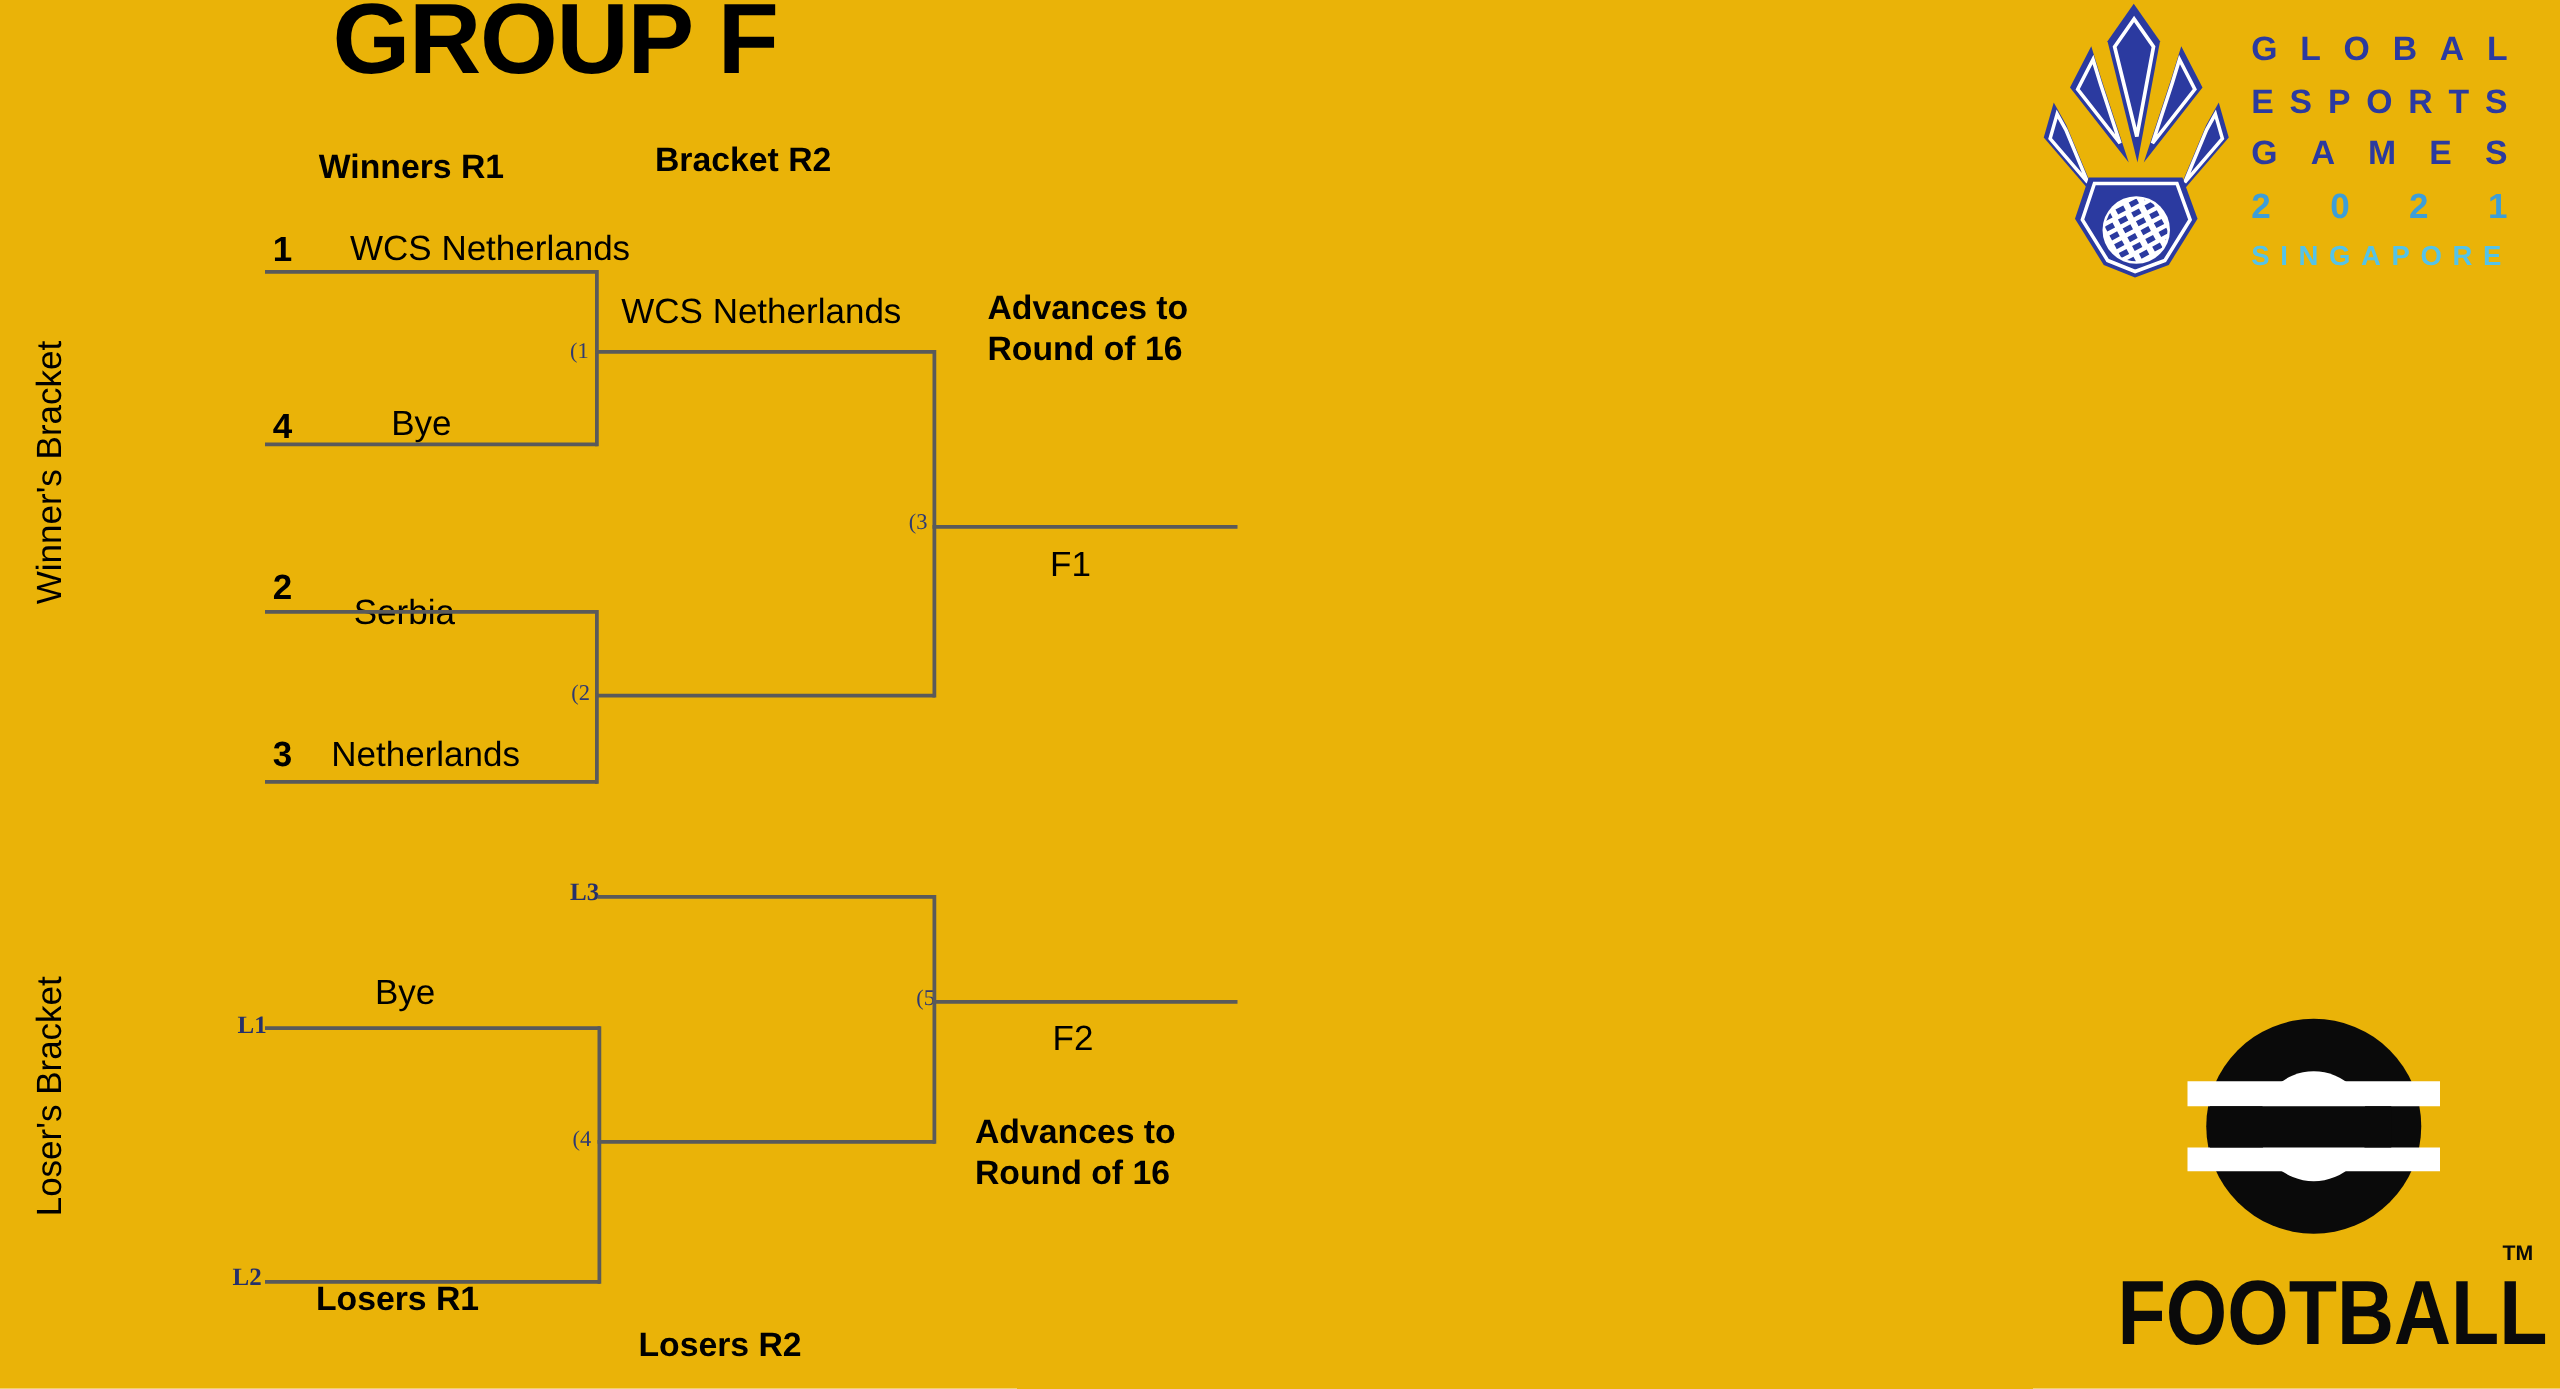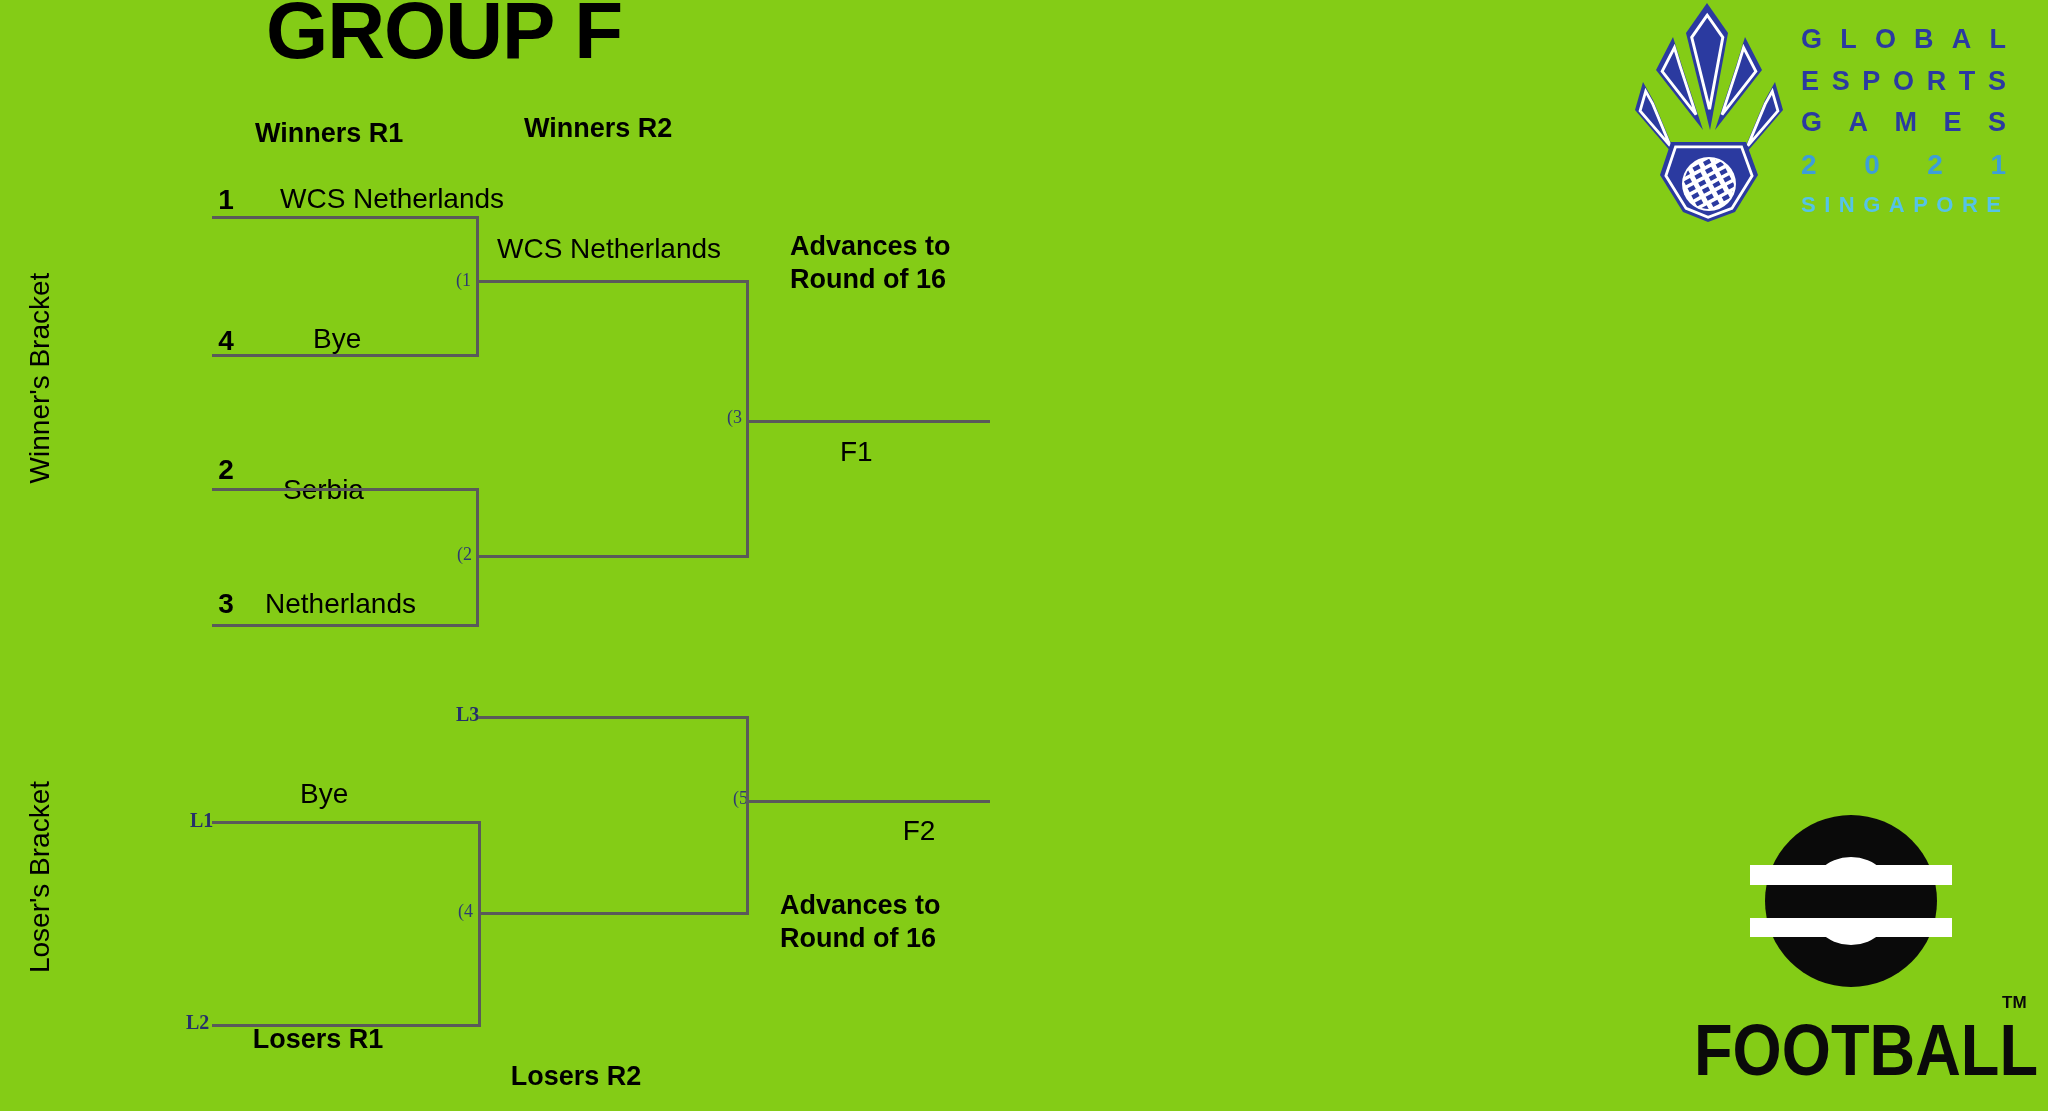--- a/index.html
+++ b/index.html
@@ -1,16 +1,16 @@
 <!DOCTYPE html>
 <html><head>
 <meta charset="utf-8">
 <style>
   html,body{margin:0;padding:0;background:#fff;}
-  .page{position:relative;width:2048px;height:1111px;background:#84cc16;overflow:hidden;
+  .page{position:relative;width:2048px;height:1111px;background:#eab308;overflow:hidden;
         font-family:"Liberation Sans","DejaVu Sans",sans-serif;color:#000;}
   .t{position:absolute;line-height:1;white-space:nowrap;}
   .title{font-size:80px;font-weight:700;letter-spacing:-1px;}
   .hdr{font-size:27px;font-weight:700;width:140px;text-align:center;}
   .seed{font-size:28px;font-weight:700;width:30px;text-align:center;}
   .team{font-size:28px;}
   .slotname{font-size:28px;}
   .adv{font-size:27px;font-weight:700;width:220px;line-height:33px;white-space:normal;}
   .mlabel{font-family:"Liberation Serif","DejaVu Serif",serif;font-size:18px;color:#2e3a72;}
   .llabel{font-family:"Liberation Serif","DejaVu Serif",serif;font-size:20px;font-weight:700;color:#26306a;}
@@ -23,21 +23,21 @@
 <body>
 
 <div class="page">
 
   <div class="t title" style="left:266px;top:-9px;">GROUP F</div>
 
   <div class="t side" style="left:-78px;top:364px;width:235px;height:28px;">Winner's Bracket</div>
   <div class="t side" style="left:-65px;top:863px;width:210px;height:28px;">Loser's Bracket</div>
 
   <div class="t hdr" style="left:255px;top:120px;">Winners R1</div>
-  <div class="t hdr" style="left:524px;top:115px;">Winners R2</div>
+  <div class="t hdr" style="left:524px;top:115px;">Bracket R2</div>
   <div class="t hdr" style="left:248px;top:1026px;">Losers R1</div>
   <div class="t hdr" style="left:506px;top:1063px;">Losers R2</div>
 
   <div class="t seed" style="left:211px;top:186px;">1</div>
   <div class="t team" style="left:280px;top:185px;">WCS Netherlands</div>
   <div class="t seed" style="left:211px;top:327px;">4</div>
   <div class="t team" style="left:313px;top:325px;">Bye</div>
   <div class="t seed" style="left:211px;top:456px;">2</div>
   <div class="t team" style="left:283px;top:476px;">Serbia</div>
   <div class="t seed" style="left:211px;top:590px;">3</div>
@@ -54,21 +54,21 @@
   <div class="t adv" style="left:790px;top:230px;">
     <div>Advances to</div>
     <div>Round of 16</div>
   </div>
   <div class="t adv" style="left:780px;top:889px;">
     <div>Advances to</div>
     <div>Round of 16</div>
   </div>
 
   <div class="t slotname" style="left:840px;top:438px;width:60px;text-align:left;">F1</div>
-  <div class="t slotname" style="left:889px;top:817px;width:60px;text-align:center;">F2</div>
+  <div class="t slotname" style="left:842px;top:817px;width:60px;">F2</div>
 
   <div class="t llabel" style="left:456px;top:704px;">L3</div>
   <div class="t team" style="left:300px;top:780px;">Bye</div>
   <div class="t llabel" style="left:190px;top:810px;">L1</div>
   <div class="t llabel" style="left:186px;top:1012px;">L2</div>
 
   <div class="ln hl" style="left:212px;top:216px;width:266px;"></div>
   <div class="ln hl" style="left:212px;top:354px;width:266px;"></div>
   <div class="ln vl" style="left:476px;top:216px;height:141px;"></div>
   <div class="ln hl" style="left:476px;top:280px;width:272px;"></div>

